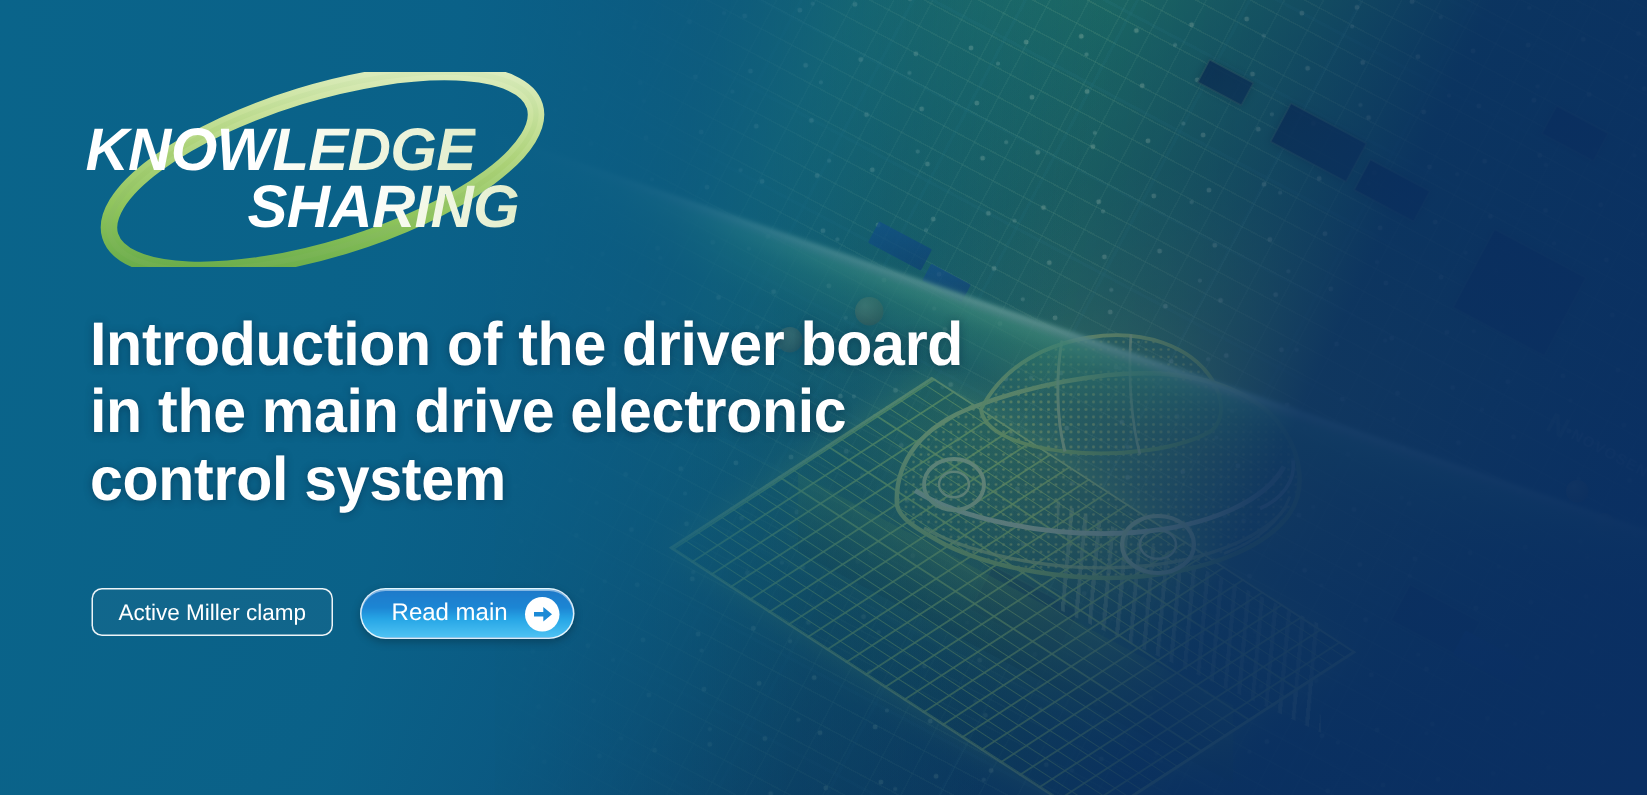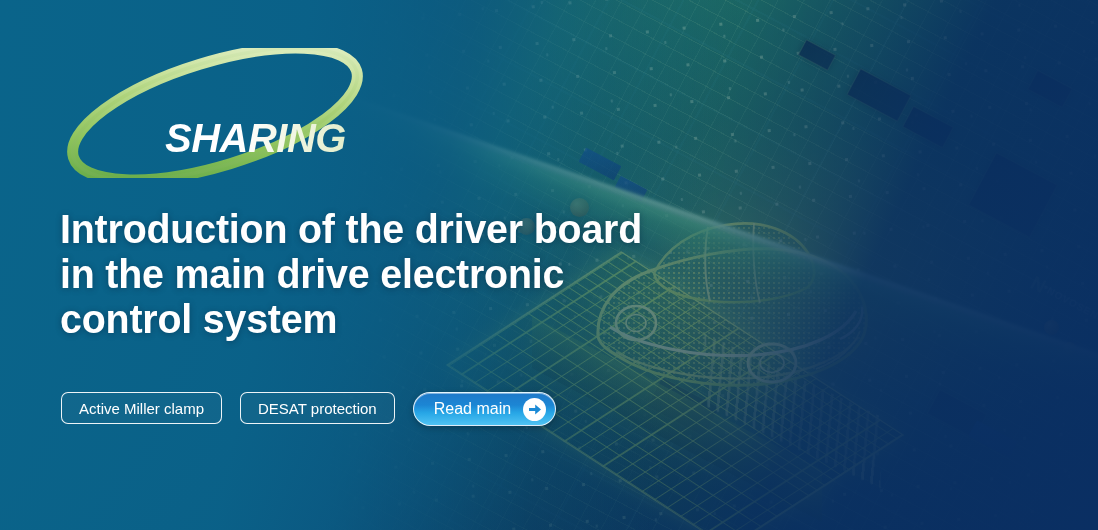--- a/index.html
+++ b/index.html
@@ -298,33 +298,33 @@
           <stop offset="0.45" stop-color="#a9d073"></stop>
           <stop offset="1" stop-color="#5da343"></stop>
         </linearGradient>
       </defs>
       <g transform="rotate(-17 170 66)">
         <ellipse cx="170" cy="66" rx="148" ry="52" fill="none" stroke="url(#sw)" stroke-width="11"></ellipse>
         <ellipse cx="170" cy="66" rx="148" ry="52" fill="none" stroke="url(#sw2)" stroke-width="3.5" opacity=".75"></ellipse>
       </g>
     </svg>
     <div class="logo-text">
+      <span class="logo-line l1">KNOWLEDGE</span>
       <span class="logo-line l2">SHARING</span>
     </div>
   </div>
 
   <div class="headline">
     <span class="ln">Introduction of the driver board</span>
     <span class="ln">in the main drive electronic</span>
     <span class="ln">control system</span>
   </div>
 
   <div class="actions">
     <div class="tag">Active Miller clamp</div>
-    <div class="tag">DESAT protection</div>
     <div class="cta">
       <span>Read main</span>
       <span class="cta-arrow">
         <svg width="14" height="13" viewBox="0 0 14 13">
           <path d="M1 5h6.2V1.6L13 6.5 7.2 11.4V8H1z" fill="#1b8ad6"></path>
         </svg>
       </span>
     </div>
   </div>
 

